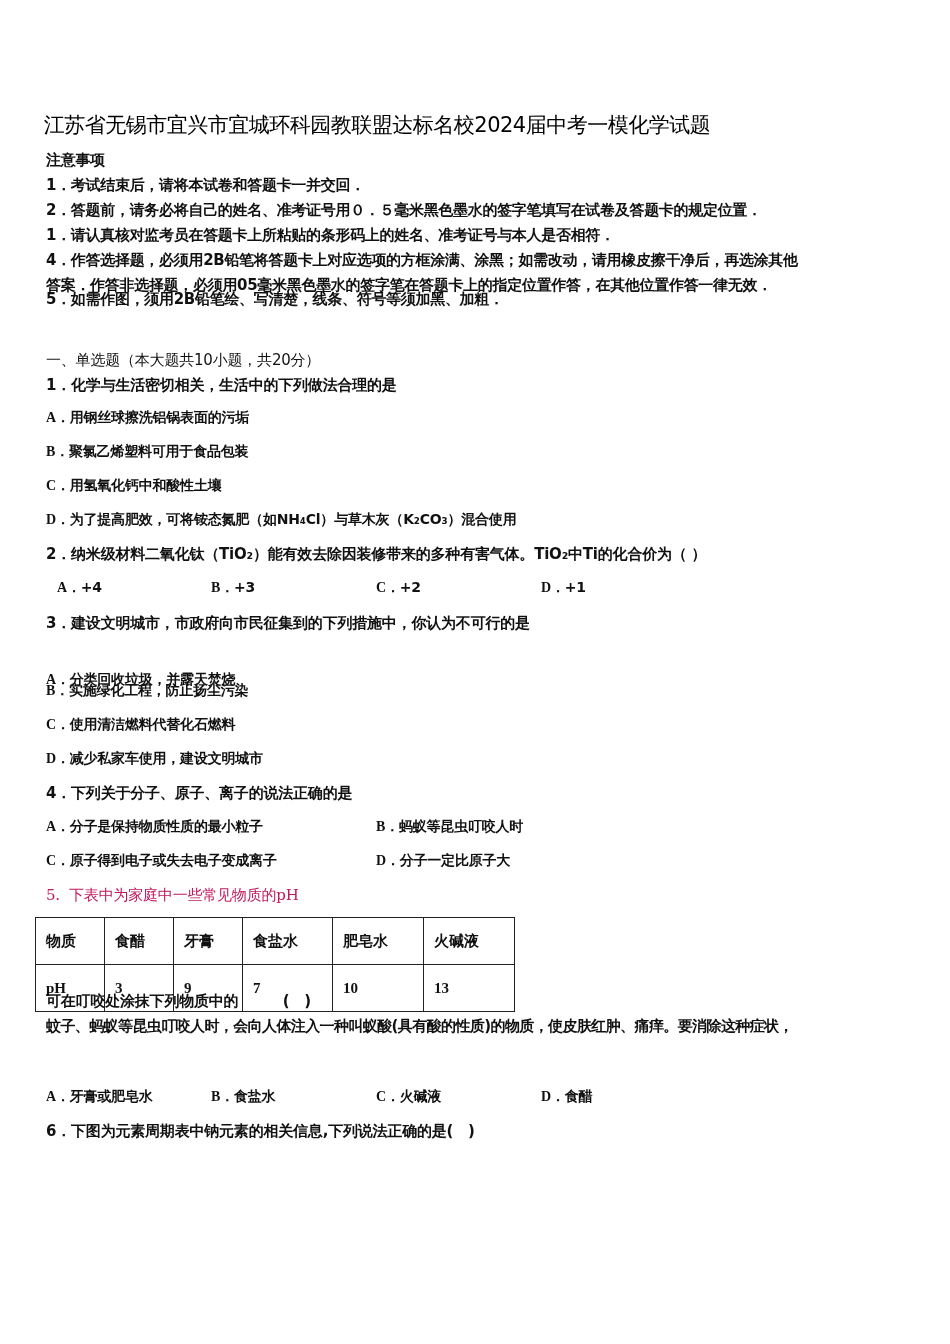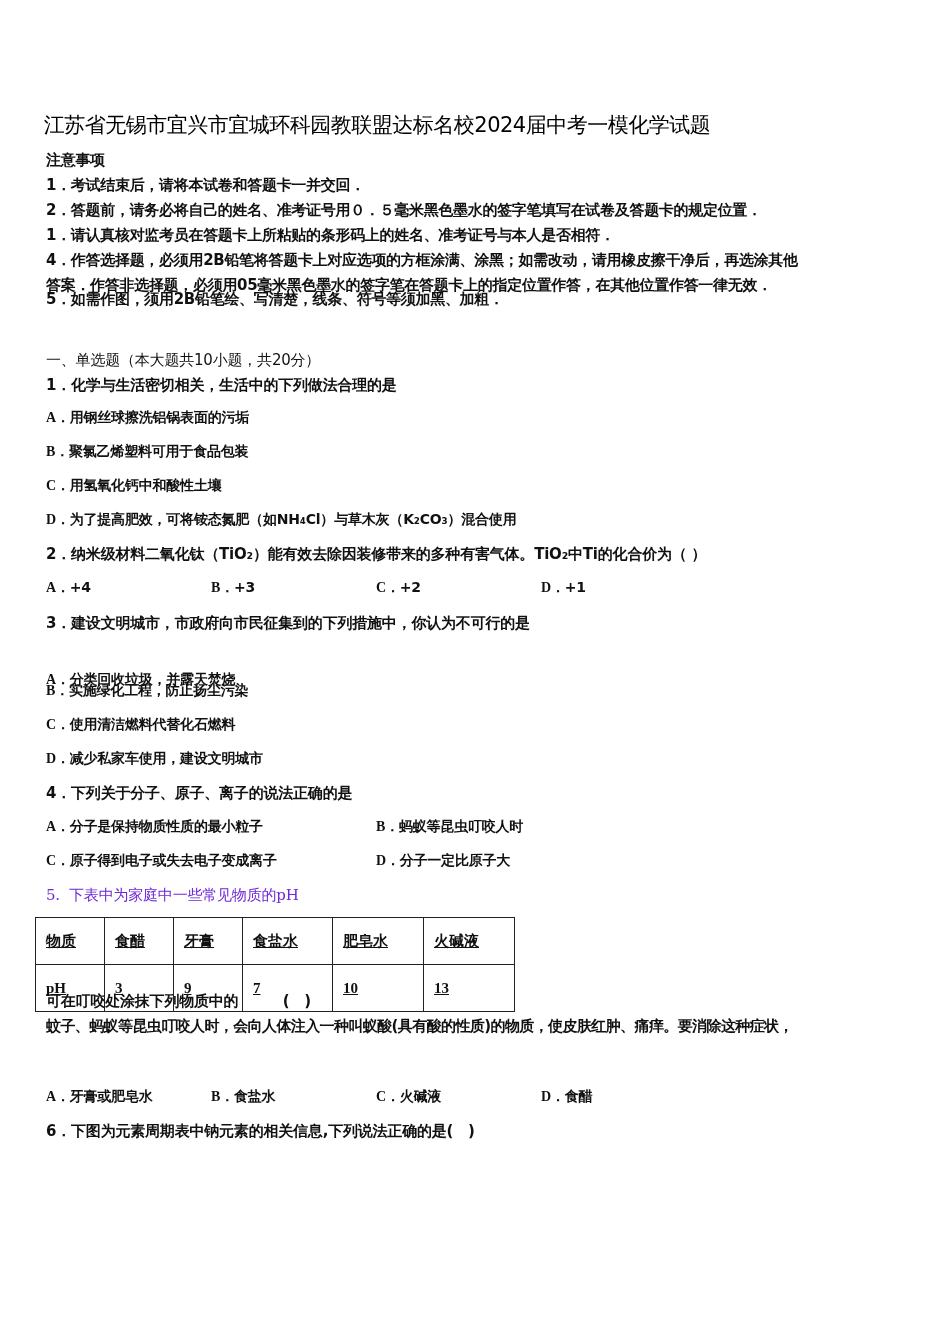--- a/index.html
+++ b/index.html
@@ -4,22 +4,22 @@
 <style>
   html, body { margin: 0; padding: 0; background: #ffffff; }
   body { width: 950px; height: 1344px; position: relative; overflow: hidden;
          font-family: "DejaVu Sans", "Liberation Sans", sans-serif; color: #111; }
   .abs { position: absolute; white-space: nowrap; }
   .title { left: 0; width: 754px; top: 111px; text-align: center; font-size: 21px; font-weight: normal; letter-spacing: -0.5px; color: #000; }
   .note { font-size: 15px; font-weight: bold; letter-spacing: -0.3px; left: 46px; text-align: right; }
   .q { font-size: 15px; font-weight: bold; left: 46px; letter-spacing: -0.2px; }
   .opt { font-size: 14px; font-weight: bold; letter-spacing: -0.2px; }
   .opt .lbl, .q .lbl { font-family: "Liberation Serif", serif; font-weight: bold; }
-  .gray { color: #6d28d9; font-weight: normal; font-family: "DejaVu Serif", serif; }
-  table.ph { position: absolute; left: 35px; top: 917px; border-collapse: collapse; text-decoration: underline; }
+  .gray { color: #be185d; font-weight: normal; font-family: "DejaVu Serif", serif; }
+  table.ph { position: absolute; left: 35px; top: 917px; border-collapse: collapse; }
   table.ph td { border: 1.5px solid #222; height: 46px; padding: 0 0 0 10px; font-size: 15px; font-weight: bold; vertical-align: middle; }
   table.ph td.num { font-family: "Liberation Serif", serif; }
 </style>
 </head>
 <body>
 
 <div class="abs title">江苏省无锡市宜兴市宜城环科园教联盟达标名校2024届中考一模化学试题</div>
 
 <div class="abs note" style="top:151px">注意事项</div>
 <div class="abs note" style="top:176px">1．考试结束后，请将本试卷和答题卡一并交回．</div>
@@ -31,21 +31,21 @@
 
 <div class="abs q" style="top:351px; font-weight:normal;">一、单选题（本大题共10小题，共20分）</div>
 
 <div class="abs q" style="top:376px">1．化学与生活密切相关，生活中的下列做法合理的是</div>
 <div class="abs opt" style="left:46px; top:409px"><span class="lbl">A．</span><span>用钢丝球擦洗铝锅表面的污垢</span></div>
 <div class="abs opt" style="left:46px; top:443px"><span class="lbl">B．</span><span>聚氯乙烯塑料可用于食品包装</span></div>
 <div class="abs opt" style="left:46px; top:477px"><span class="lbl">C．</span><span>用氢氧化钙中和酸性土壤</span></div>
 <div class="abs opt" style="left:46px; top:511px"><span class="lbl">D．</span><span>为了提高肥效，可将铵态氮肥（如NH₄Cl）与草木灰（K₂CO₃）混合使用</span></div>
 
 <div class="abs q" style="top:545px">2．纳米级材料二氧化钛（TiO₂）能有效去除因装修带来的多种有害气体。TiO₂中Ti的化合价为（ ）</div>
-<div class="abs opt" style="left:46px; top:579px"><span class="lbl">A．</span><span>+4</span></div>
+<div class="abs opt" style="left:57px; top:579px"><span class="lbl">A．</span><span>+4</span></div>
 <div class="abs opt" style="left:211px; top:579px"><span class="lbl">B．</span><span>+3</span></div>
 <div class="abs opt" style="left:376px; top:579px"><span class="lbl">C．</span><span>+2</span></div>
 <div class="abs opt" style="left:541px; top:579px"><span class="lbl">D．</span><span>+1</span></div>
 
 <div class="abs q" style="top:614px">3．建设文明城市，市政府向市民征集到的下列措施中，你认为不可行的是</div>
 <div class="abs opt" style="left:46px; top:671px"><span class="lbl">A．</span><span>分类回收垃圾，并露天焚烧</span></div>
 <div class="abs opt" style="left:46px; top:682px"><span class="lbl">B．</span><span>实施绿化工程，防止扬尘污染</span></div>
 <div class="abs opt" style="left:46px; top:716px"><span class="lbl">C．</span><span>使用清洁燃料代替化石燃料</span></div>
 <div class="abs opt" style="left:46px; top:750px"><span class="lbl">D．</span><span>减少私家车使用，建设文明城市</span></div>
 

